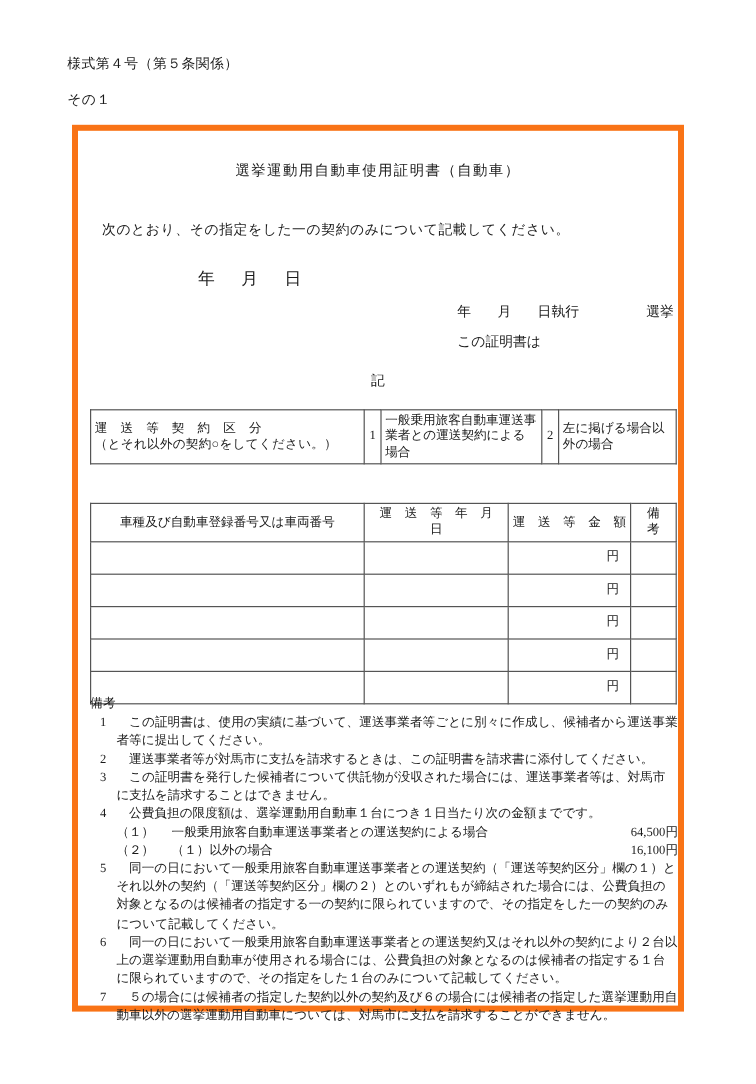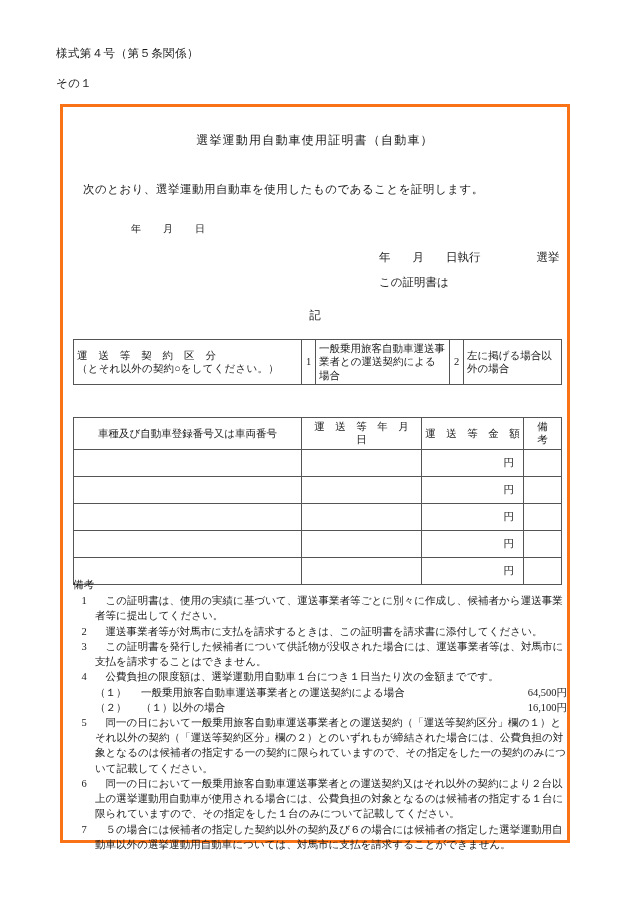--- a/index.html
+++ b/index.html
@@ -38,21 +38,21 @@
     letter-spacing: 0.4px;
     white-space: nowrap;
   }
   
   .frame {
     position: absolute;
     left: 60px;
     top: 104px;
     width: 510px;
     height: 739px;
-    border: 3px solid #f97316;
+    border: 5px solid #f97316;
     box-sizing: border-box;
     background: #fff;
   }
   .frame-inner {
     position: relative;
     width: 100%;
     height: 100%;
   }
   .title {
     position: absolute;
@@ -65,23 +65,23 @@
   .intro {
     position: absolute;
     left: 20px;
     top: 75px;
     font-size: 11.5px;
     letter-spacing: 0.5px;
     white-space: nowrap;
   }
   .date-line-left {
     position: absolute;
-    left: 68px;
+    left: 100px;
     top: 115px;
-    font-size: 10px;
+    font-size: 14px;
     white-space: nowrap;
   }
   .sp { display: inline-block; width: 22px; }
   .sp-l { display: inline-block; width: 56px; }
 
   .date-line-right {
     position: absolute;
     left: 316px;
     top: 143px;
     font-size: 11.5px;
@@ -180,21 +180,21 @@
 <div class="page">
 
   <div class="doc-head">様式第４号（第５条関係）</div>
   <div class="doc-sub">その１</div>
 
   <div class="frame">
     <div class="frame-inner">
 
       <div class="title">選挙運動用自動車使用証明書（自動車）</div>
 
-      <div class="intro">次のとおり、選挙運動用自動車を使用したものであることを証明します。</div>
+      <div class="intro">次のとおり、その指定をした一の契約のみについて記載してください。</div>
 
       <div class="date-line-left">
         <span>年</span><span class="sp"></span><span>月</span><span class="sp"></span><span>日</span>
       </div>
 
       <div class="date-line-right">
         <span>年</span><span class="sp"></span><span>月</span><span class="sp"></span><span>日執行</span><span class="sp-l"></span><span>選挙</span>
       </div>
 
       <div class="cand-line">この証明書は</div>

